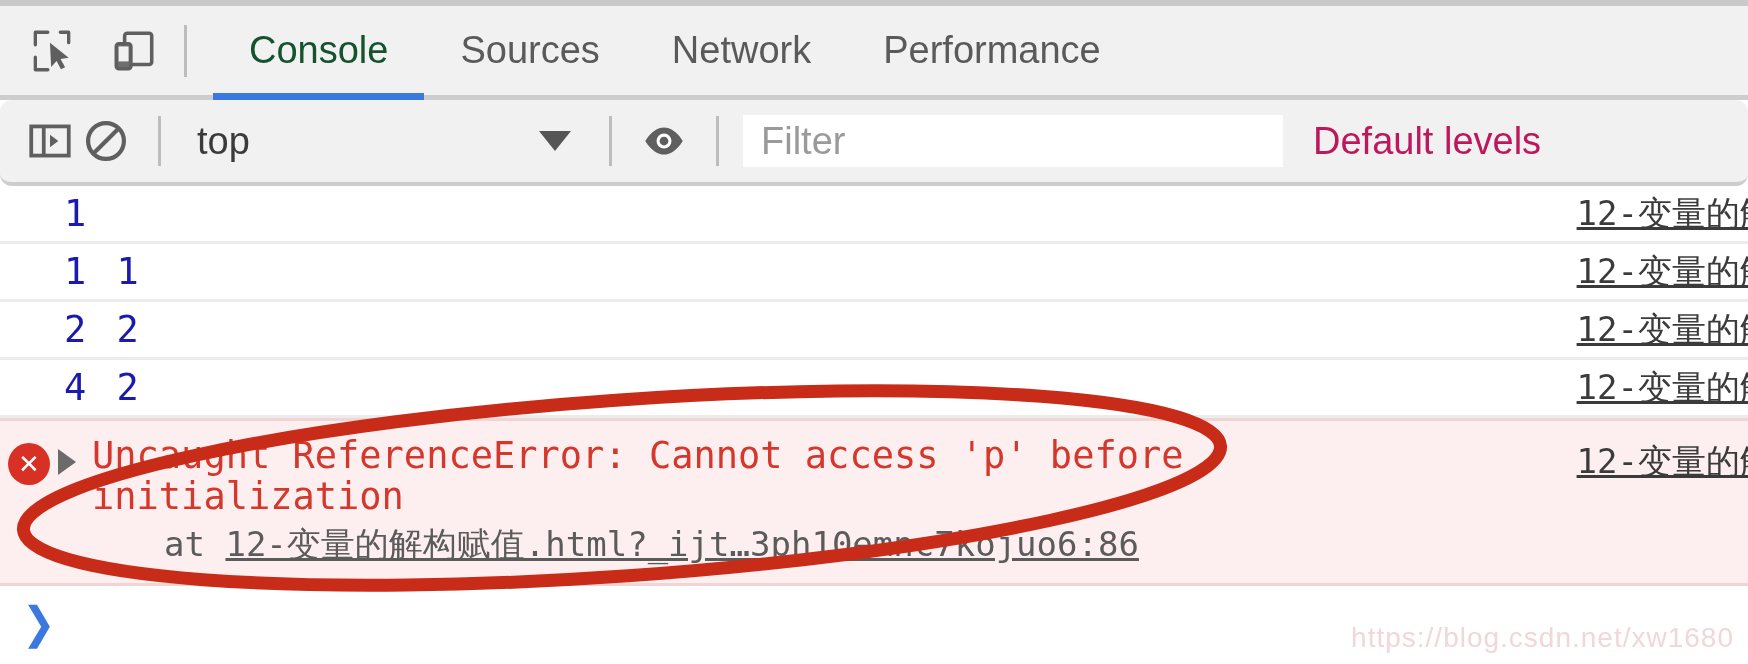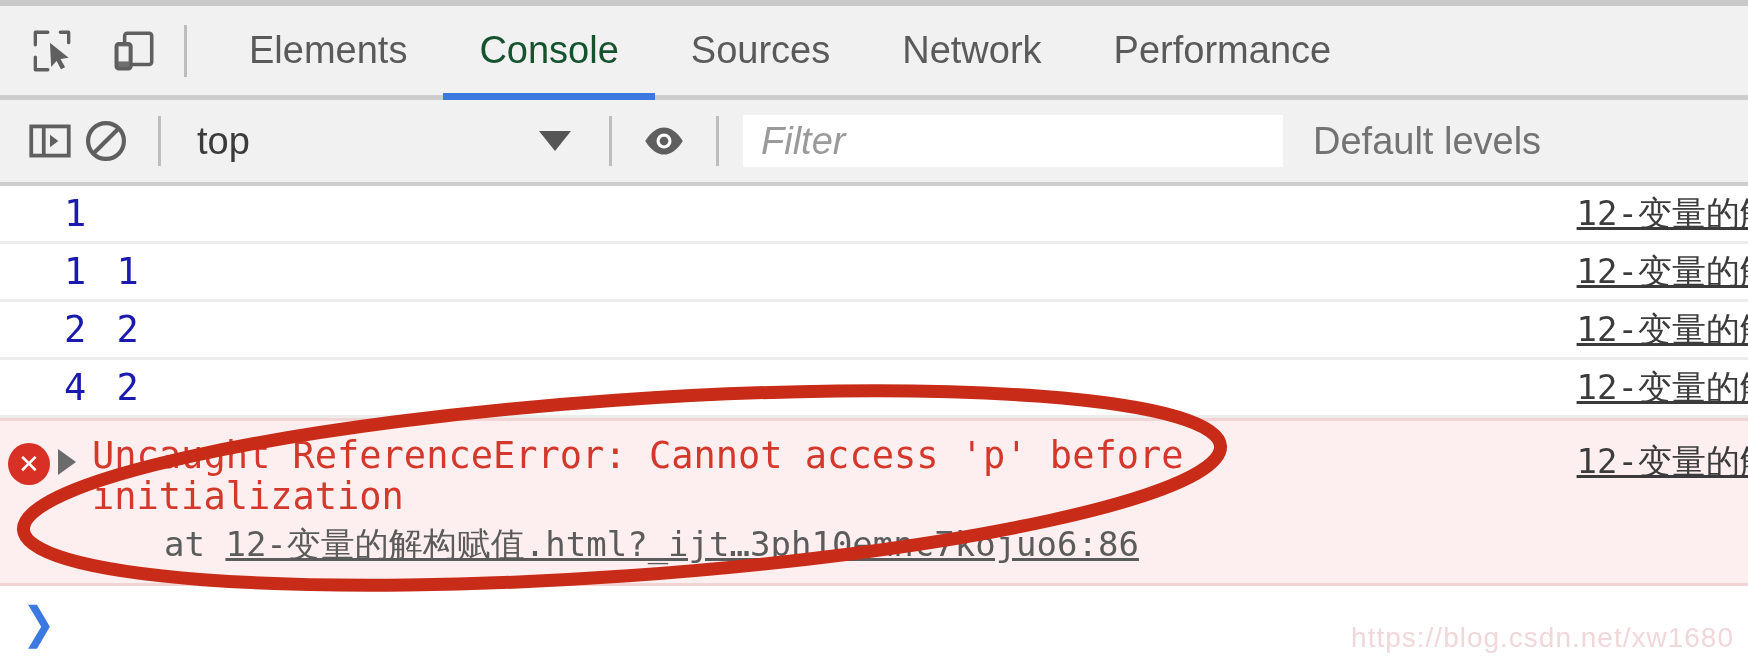--- a/index.html
+++ b/index.html
@@ -47,20 +47,21 @@
   }
 
   
   .filterbar {
     height: 86px;
     background: #f1f1f1;
     display: flex;
     align-items: center;
     border-bottom: 4px solid #cdcdcd;
     padding-left: 22px;
+    border-radius: 12px;
   }
   .fbtn { width: 56px; height: 56px; display:flex; align-items:center; justify-content:center; }
   .fsep { width: 3px; height: 50px; background: #bdbdbd; margin: 0 24px; }
   .ctx-select {
     display: flex; align-items: center; justify-content: space-between;
     width: 400px; height: 62px; padding: 0 14px 0 12px;
     font-size: 38px; color: #3b3b3b;
   }
   .caret {
     width: 0; height: 0;
@@ -70,24 +71,23 @@
   }
   .filter-input {
     width: 540px; height: 52px;
     background: #ffffff;
     border: none;
     font-size: 38px;
     color: #8c8c8c;
     padding: 0 18px;
     font-family: "Liberation Sans", sans-serif;
     outline: none;
-    font-style: italic;
   }
   .filter-input::placeholder { color: #9a9a9a; opacity: 1; }
-  .levels { font-size: 38px; color: #737373; margin-left: 30px; white-space: nowrap; }
+  .levels { font-size: 38px; color: #be185d; margin-left: 30px; white-space: nowrap; }
 
   
   .console { position: relative; }
   .row {
     position: relative;
     display: flex; align-items: center; justify-content: space-between;
     height: 58px;
     border-bottom: 3px solid #ececec;
     background: #ffffff;
     padding-left: 64px; padding-right: 0;
@@ -209,23 +209,20 @@
       <div class="ticon">
         <svg width="50" height="50" viewBox="0 0 24 24">
           <rect x="7.5" y="3.5" width="13" height="15" rx="1.2" fill="none" stroke="#5f5f5f" stroke-width="1.7"></rect>
           <rect x="3.5" y="8.5" width="7" height="12" rx="1.2" fill="#6e6e6e" stroke="#5f5f5f" stroke-width="1.7"></rect>
           <rect x="4.6" y="9.8" width="4.8" height="7.2" fill="#f1f1f1"></rect>
         </svg>
       </div>
     </div>
     <div class="vsep"></div>
     <div class="tabs">
-      <div class="tab">
-          <span>Elements</span>
-        </div>
       <div class="tab active">
           <span>Console</span>
         </div>
       <div class="tab">
           <span>Sources</span>
         </div>
       <div class="tab">
           <span>Network</span>
         </div>
       <div class="tab">

